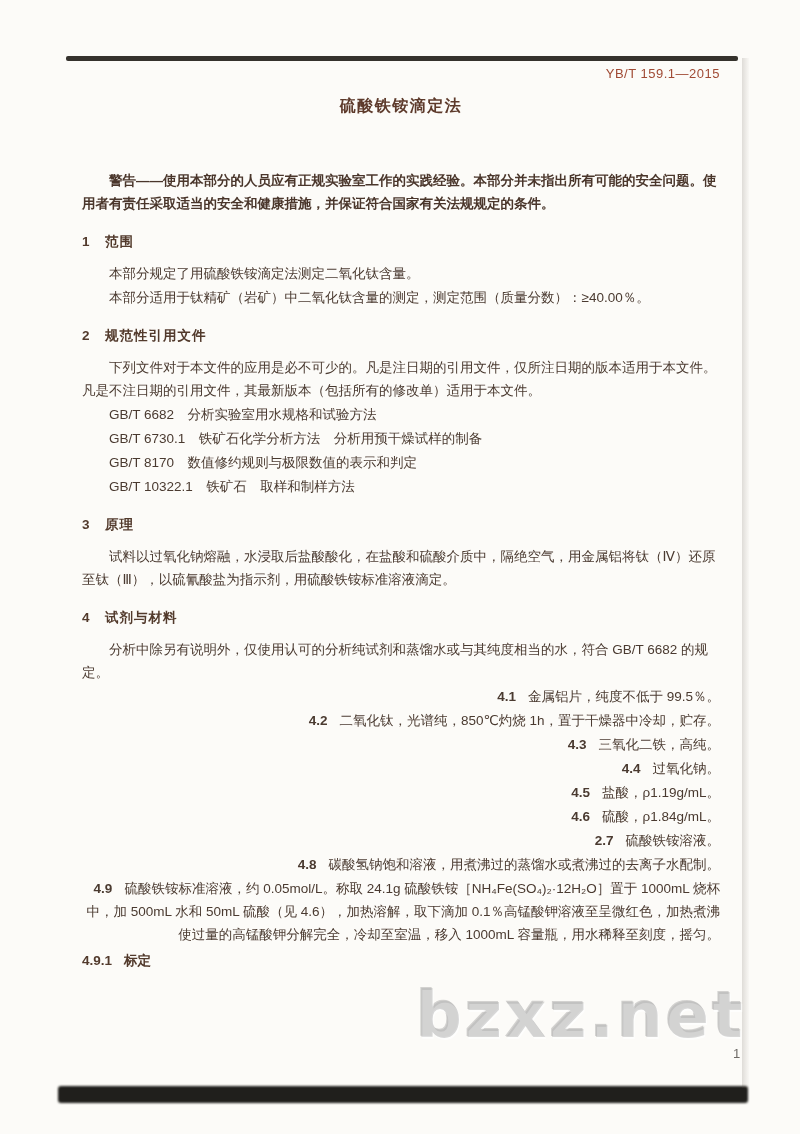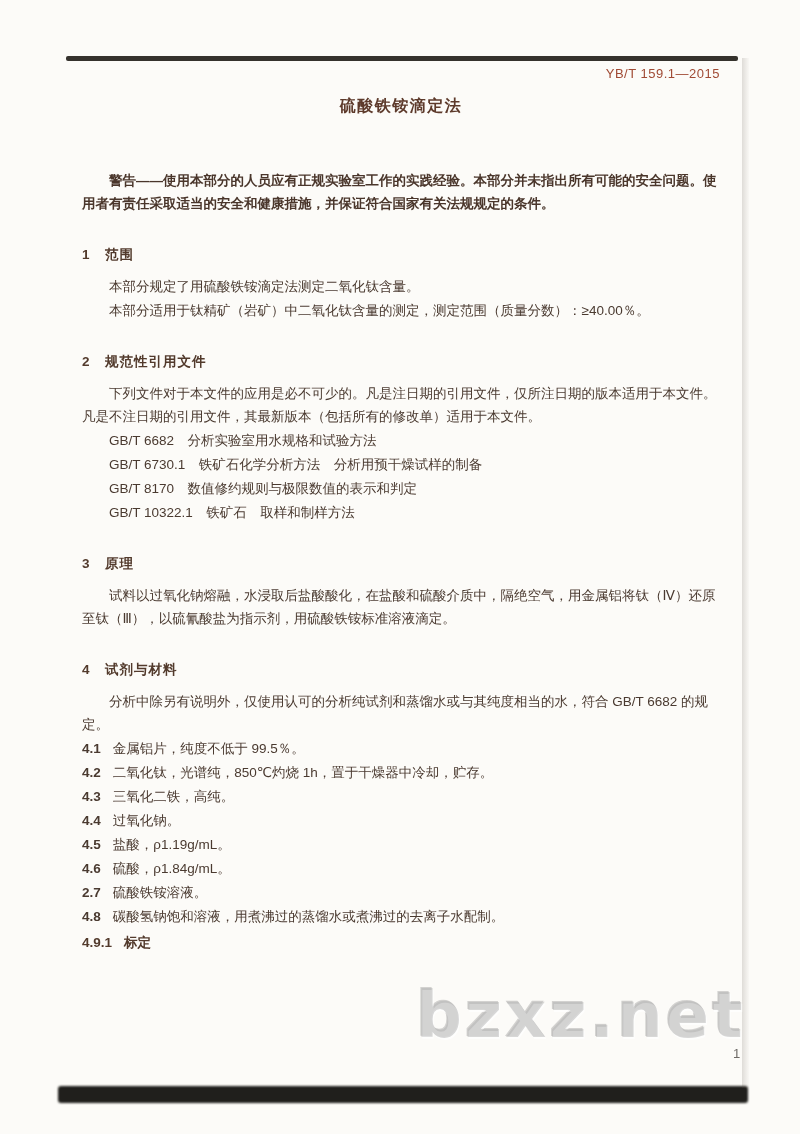--- a/index.html
+++ b/index.html
@@ -37,26 +37,26 @@
     font-size:17.5px; font-weight:bold; color:#5d3a2b; letter-spacing:1.5px;
   }
   .doc-subtitle {
     margin-top:9px; text-align:center;
     font-size:16px; font-weight:bold; color:#5d3a2b; letter-spacing:1.5px;
   }
   .warning {
     margin-top:52px; font-weight:bold; text-indent:2em; color:#4a362b;
   }
   h3.sec {
-    margin-top:28px; margin-bottom:9px;
+    margin-top:15px; margin-bottom:9px;
     font-size:13.5px; font-weight:bold; color:#523a2c; letter-spacing:1px;
   }
   p.para { text-indent:2em; margin-bottom:1px; }
   p.ref  { padding-left:2em; margin-bottom:1px; }
-  p.clause { margin-bottom:1px; }
+  p.clause { margin-bottom:1px;text-align:right; }
   .cnum { font-weight:bold; margin-right:12px; }
   .sub-head { margin-top:3px; margin-bottom:2px; font-weight:bold; color:#523a2c; }
   .sub-head .cnum { margin-right:12px; }
   
   .page-number {
     position:absolute; left:733px; top:1046px;
     font-size:13px; color:#6e6a66;
   }
   .watermark {
     position:absolute; left:416px; top:978px;
@@ -102,20 +102,21 @@
     <p class="para">分析中除另有说明外，仅使用认可的分析纯试剂和蒸馏水或与其纯度相当的水，符合 GB/T 6682 的规定。</p>
 
     <p class="clause"><span class="cnum">4.1</span><span>金属铝片，纯度不低于 99.5％。</span></p>
     <p class="clause"><span class="cnum">4.2</span><span>二氧化钛，光谱纯，850℃灼烧 1h，置于干燥器中冷却，贮存。</span></p>
     <p class="clause"><span class="cnum">4.3</span><span>三氧化二铁，高纯。</span></p>
     <p class="clause"><span class="cnum">4.4</span><span>过氧化钠。</span></p>
     <p class="clause"><span class="cnum">4.5</span><span>盐酸，ρ1.19g/mL。</span></p>
     <p class="clause"><span class="cnum">4.6</span><span>硫酸，ρ1.84g/mL。</span></p>
     <p class="clause"><span class="cnum">2.7</span><span>硫酸铁铵溶液。</span></p>
     <p class="clause"><span class="cnum">4.8</span><span>碳酸氢钠饱和溶液，用煮沸过的蒸馏水或煮沸过的去离子水配制。</span></p>
+    <p class="clause"><span class="cnum">4.9</span><span>硫酸铁铵标准溶液，约 0.05mol/L。称取 24.1g 硫酸铁铵［NH₄Fe(SO₄)₂·12H₂O］置于 1000mL 烧杯中，加 500mL 水和 50mL 硫酸（见 4.6），加热溶解，取下滴加 0.1％高锰酸钾溶液至呈微红色，加热煮沸使过量的高锰酸钾分解完全，冷却至室温，移入 1000mL 容量瓶，用水稀释至刻度，摇匀。</span></p>
 
     <p class="sub-head"><span class="cnum">4.9.1</span><span>标定</span></p>
 
   </div>
 
   <div class="watermark">bzxz.net</div>
   <div class="page-number">1</div>
 
 </div>
 

